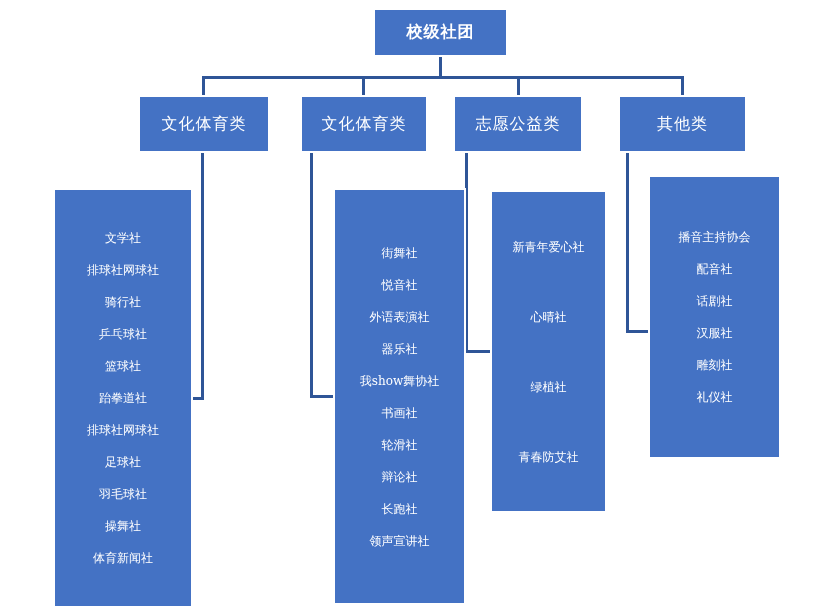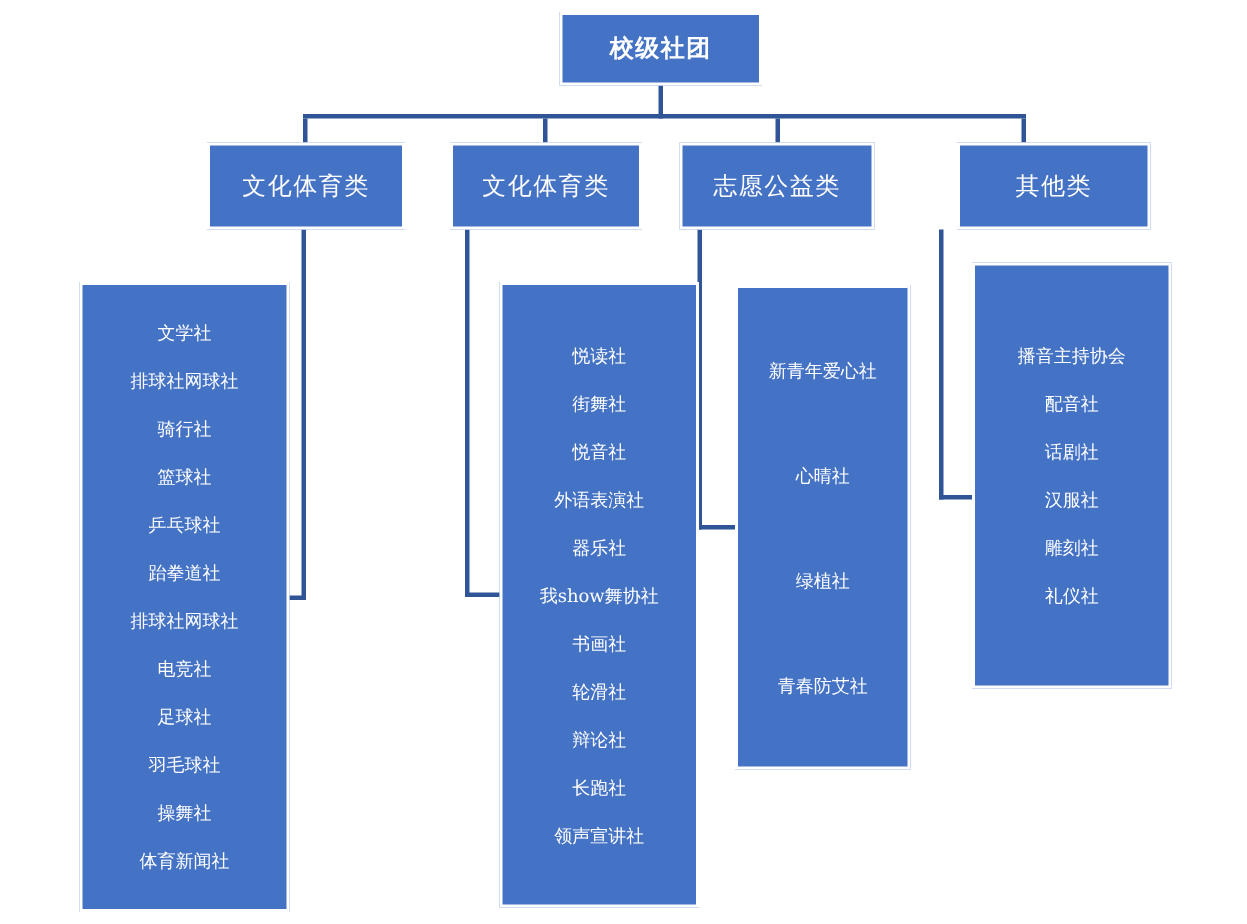--- a/index.html
+++ b/index.html
@@ -25,21 +25,21 @@
     text-align: center;
   }
   .root-node {
     left: 373px; top: 8px; width: 135px; height: 49px;
     font-size: 16px; font-weight: bold; letter-spacing: 1px;
   }
   .cat-node { top: 95px; height: 58px; font-size: 16px; letter-spacing: 1px; text-align: right; }
   .cat-0 { left: 138px; width: 132px; }
   .cat-1 { left: 300px; width: 128px; }
   .cat-2 { left: 453px; width: 130px; }
-  .cat-3 { left: 638px; width: 129px; }
+  .cat-3 { left: 618px; width: 129px; }
 
   .list-node { flex-direction: column; }
   .list-0 { left: 53px;  top: 188px; width: 140px; height: 420px; }
   .list-1 { left: 333px; top: 188px; width: 133px; height: 417px; }
   .list-2 { left: 490px; top: 190px; width: 117px; height: 323px; }
   .list-3 { left: 648px; top: 175px; width: 133px; height: 284px; }
 
   .club-list {
     list-style: none; margin: 0; padding: 0 4px;
     width: 100%; box-sizing: border-box;
@@ -104,35 +104,33 @@
   </div>
   <div class="node cat-node cat-3">
     <span>其他类</span>
   </div>
 
   <div class="node list-node list-0">
     <ul class="club-list">
       <li>文学社</li>
       <li>排球社网球社</li>
       <li>骑行社</li>
+      <li>乒乓球社</li>
       <li>篮球社</li>
-      <li>乒乓球社</li>
       <li>跆拳道社</li>
       <li>排球社网球社</li>
-      <li>电竞社</li>
       <li>足球社</li>
       <li>羽毛球社</li>
       <li>操舞社</li>
       <li>体育新闻社</li>
     </ul>
   </div>
 
   <div class="node list-node list-1">
     <ul class="club-list">
-      <li>悦读社</li>
       <li>街舞社</li>
       <li>悦音社</li>
       <li>外语表演社</li>
       <li>器乐社</li>
       <li>我show舞协社</li>
       <li>书画社</li>
       <li>轮滑社</li>
       <li>辩论社</li>
       <li>长跑社</li>
       <li>领声宣讲社</li>

